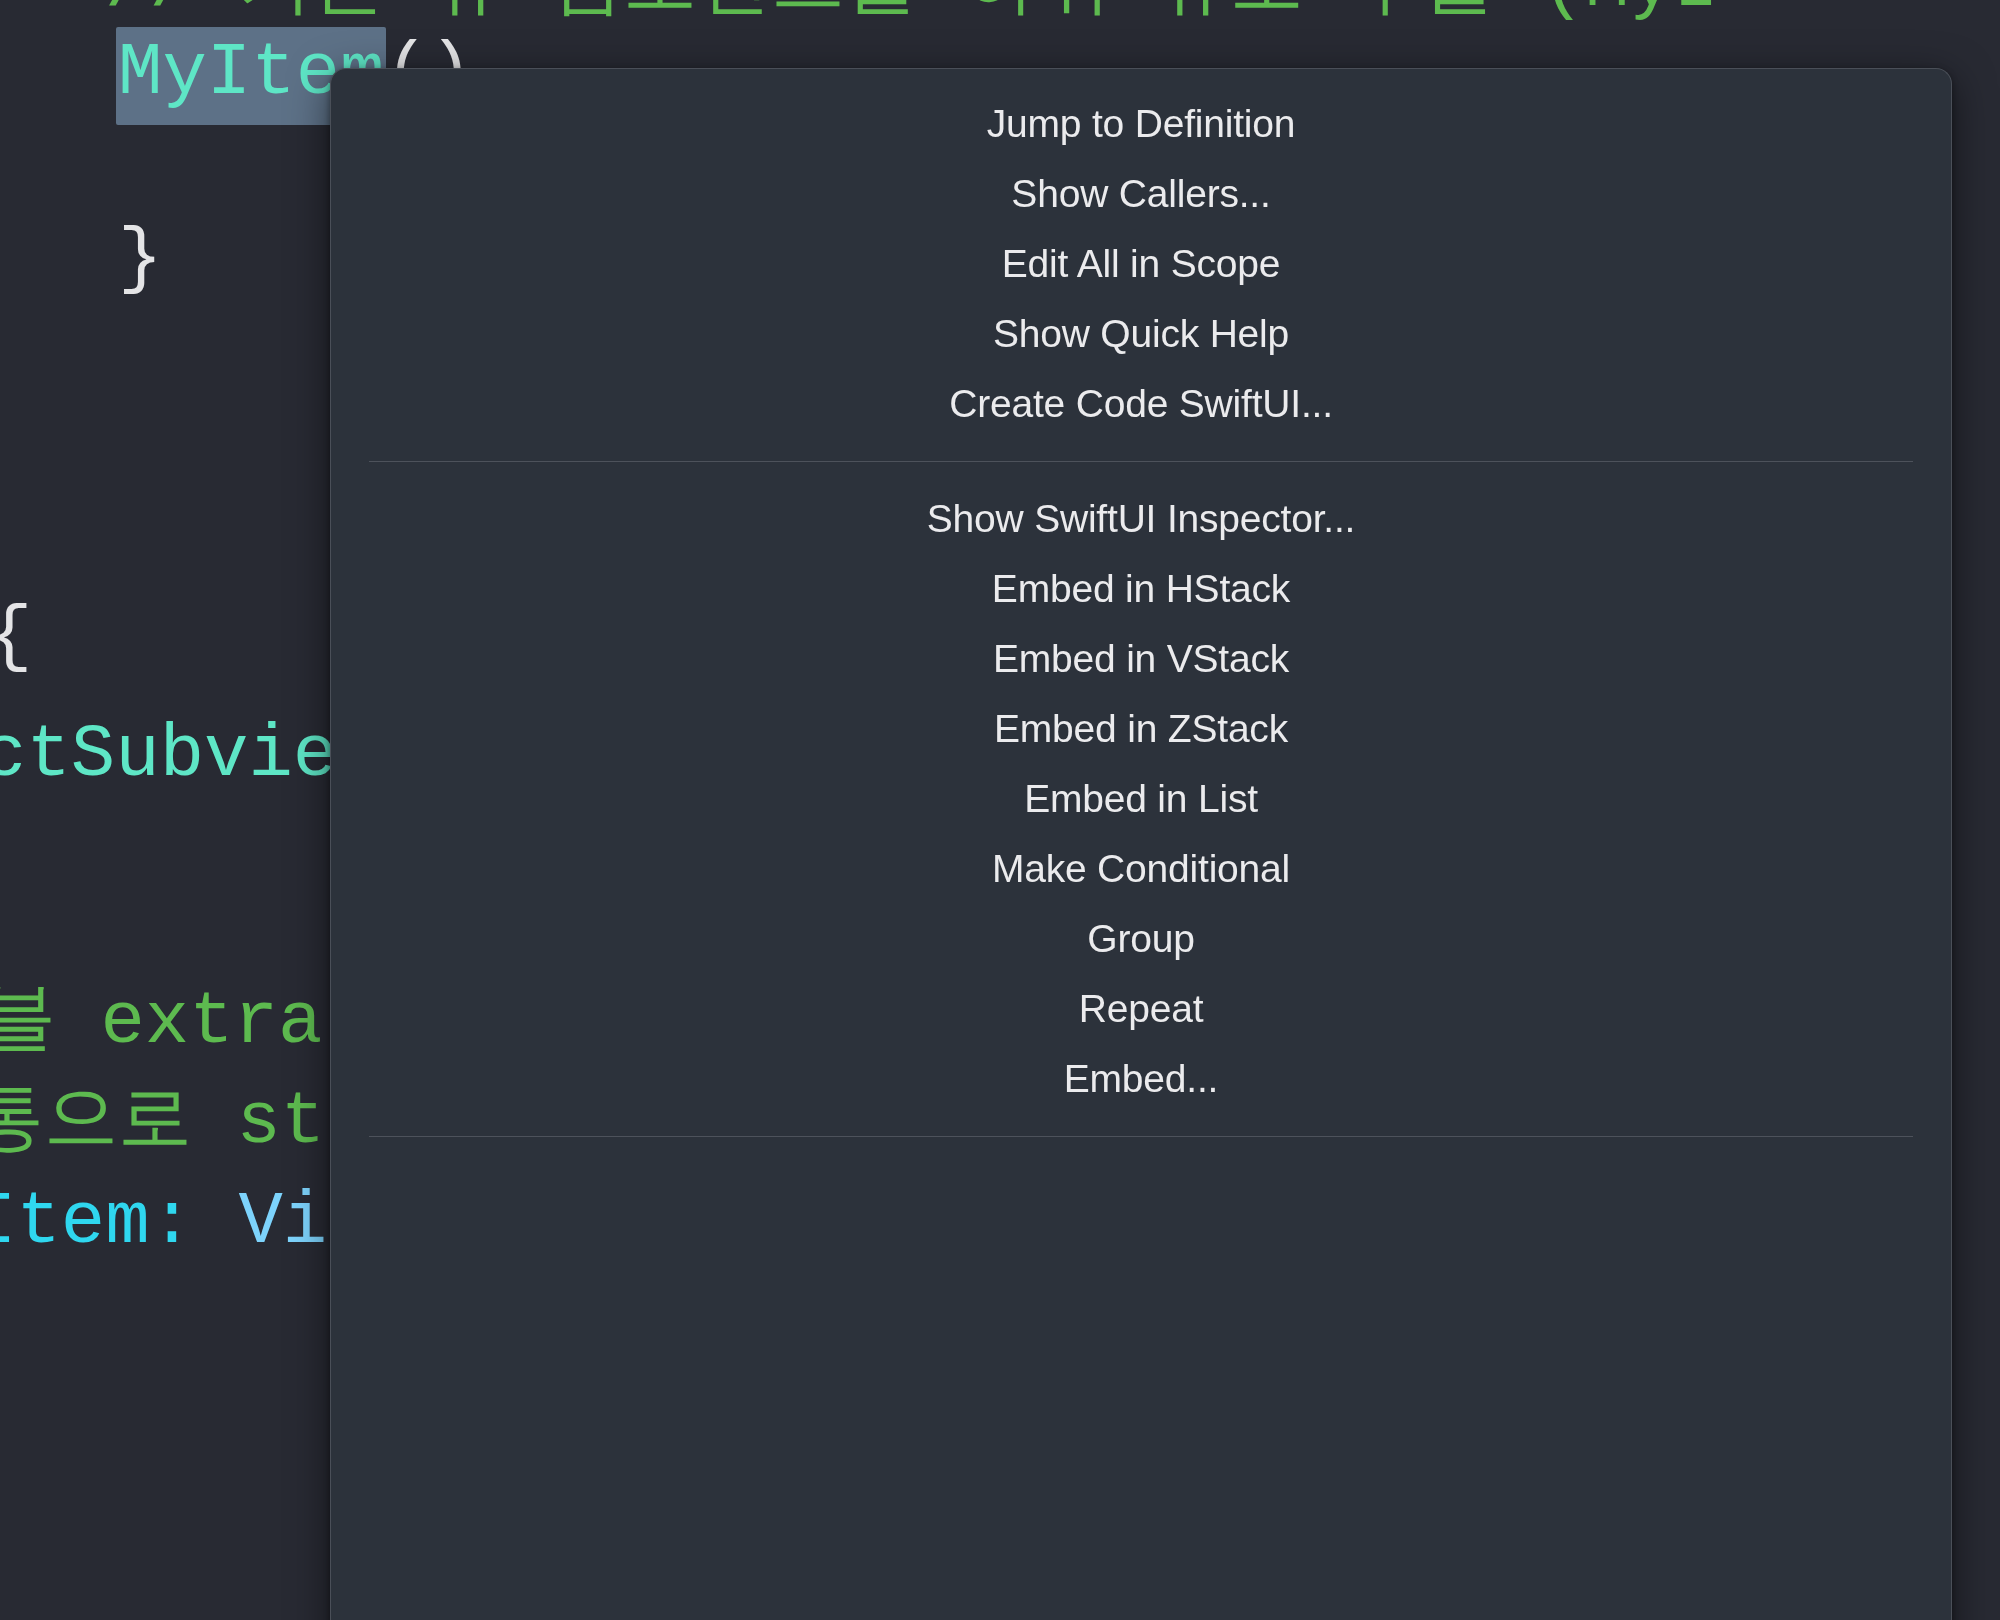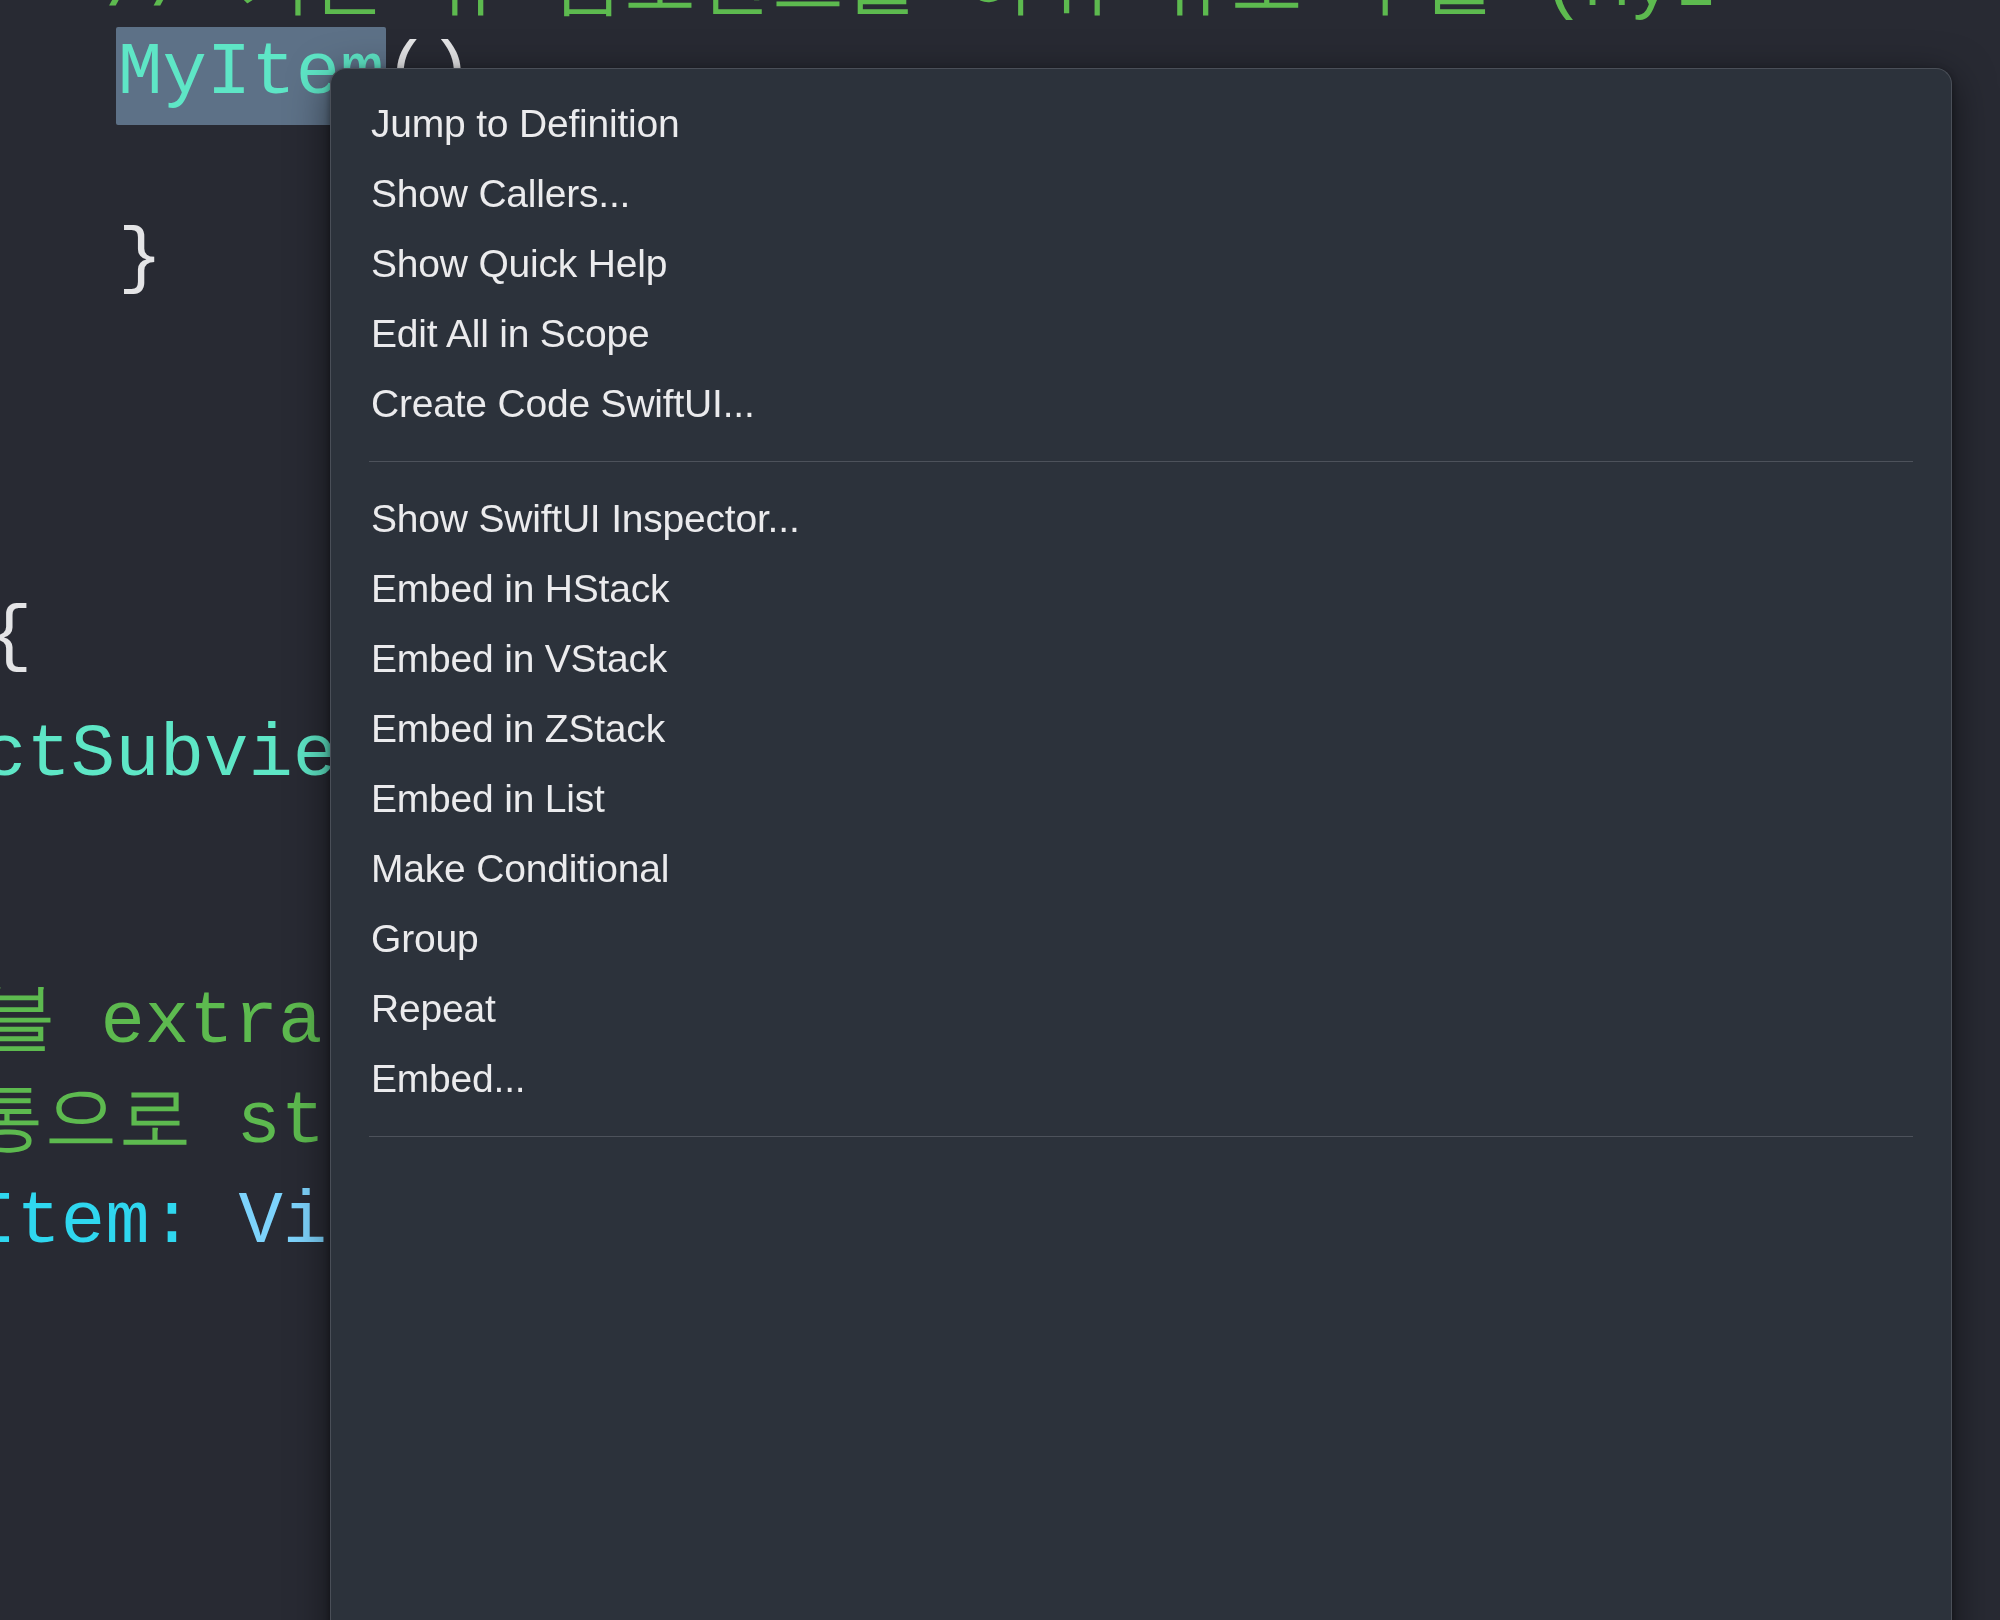--- a/index.html
+++ b/index.html
@@ -69,20 +69,21 @@
   .menu-item {
     height: 70px;
     line-height: 70px;
     padding: 0 40px 0 40px;
     color: #ebebed;
     font-family: "Liberation Sans", sans-serif;
     font-size: 39px;
     white-space: nowrap;
     cursor: default;
     letter-spacing: -0.2px;
+    text-align: center;
   }
 
   .menu-sep {
     height: 1px;
     background: #4d525b;
     margin: 22px 38px 22px 38px;
   }
 </style>
 </head>
 <body>
@@ -105,22 +106,22 @@
 
   <div class="code-line" style="left:-28px; top:1185px;"><span class="tok-cyan">Item: </span><span class="tok-pink">Vi</span></div>
 
 </div>
 
 <div id="context-menu">
 
   <div class="menu-group">
     <div class="menu-item">Jump to Definition</div>
     <div class="menu-item">Show Callers...</div>
+    <div class="menu-item">Edit All in Scope</div>
     <div class="menu-item">Show Quick Help</div>
-    <div class="menu-item">Edit All in Scope</div>
     <div class="menu-item">Create Code SwiftUI...</div>
   </div>
 
   <div class="menu-sep"></div>
 
   <div class="menu-group">
     <div class="menu-item">Show SwiftUI Inspector...</div>
     <div class="menu-item">Embed in HStack</div>
     <div class="menu-item">Embed in VStack</div>
     <div class="menu-item">Embed in ZStack</div>

